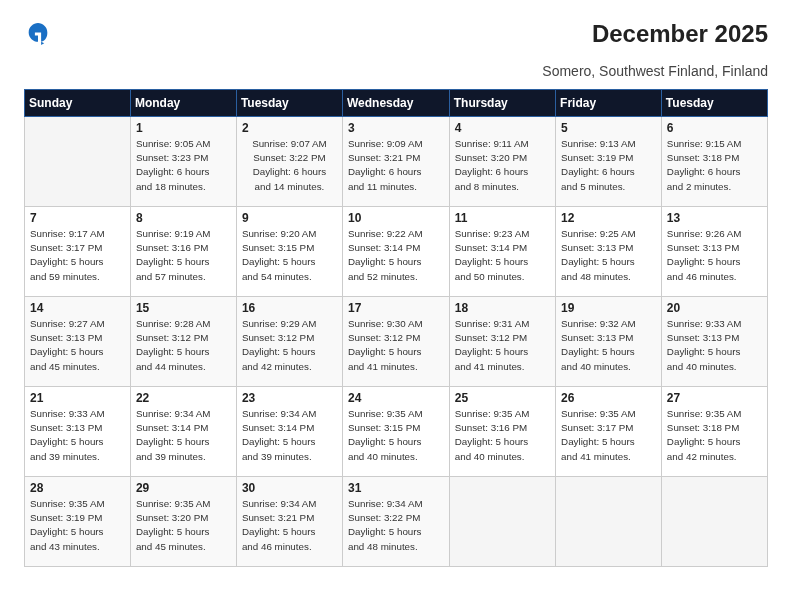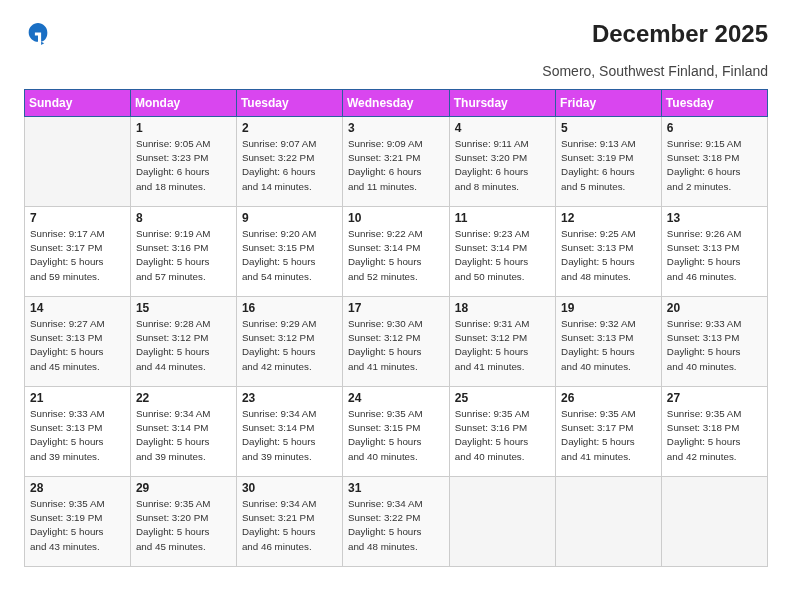--- a/index.html
+++ b/index.html
@@ -49,21 +49,21 @@
       font-size: 14px;
       color: #444;
       margin-top: 15px;
     }
     .calendar {
       width: 100%;
       border-collapse: collapse;
       font-size: 10.5px;
     }
     .calendar thead tr th {
-      background-color: #d946ef;
+      background-color: #0f172a;
       color: #fff;
       padding: 6px 4px;
       text-align: left;
       font-size: 12px;
       font-weight: bold;
       border: 1px solid #2a5fa0;
     }
     .calendar tbody tr td {
       border: 1px solid #ccc;
       vertical-align: top;
@@ -128,21 +128,21 @@
         <td class="empty-cell"></td>
         <td>
           <span class="day-number">1</span>
           <div class="day-info" style="white-space: pre-line;">Sunrise: 9:05 AM
 Sunset: 3:23 PM
 Daylight: 6 hours
 and 18 minutes.</div>
         </td>
         <td>
           <span class="day-number">2</span>
-          <div class="day-info" style="white-space: pre-line;">Sunrise: 9:07 AM
+          <div class="day-info" style="white-space: pre-line; text-align: center;">Sunrise: 9:07 AM
 Sunset: 3:22 PM
 Daylight: 6 hours
 and 14 minutes.</div>
         </td>
         <td>
           <span class="day-number">3</span>
           <div class="day-info" style="white-space: pre-line;">Sunrise: 9:09 AM
 Sunset: 3:21 PM
 Daylight: 6 hours
 and 11 minutes.</div>

